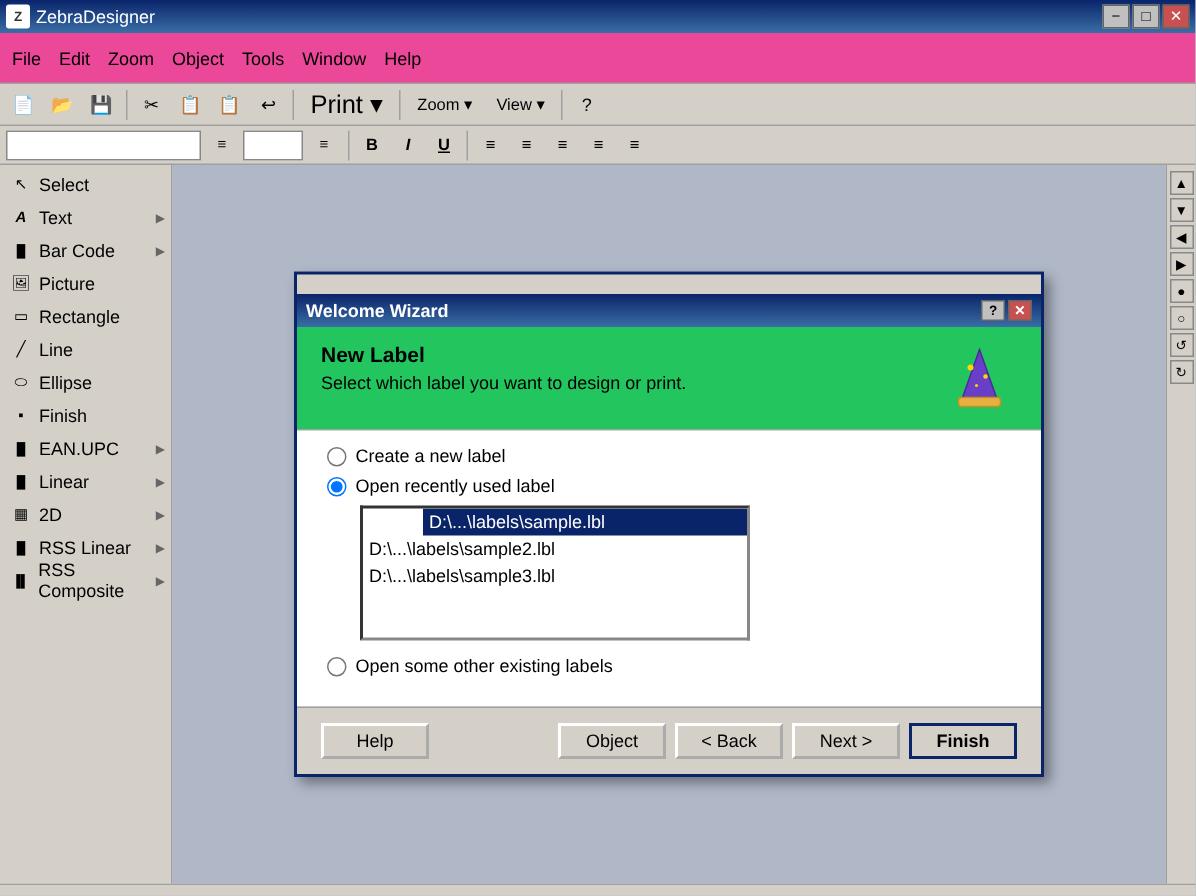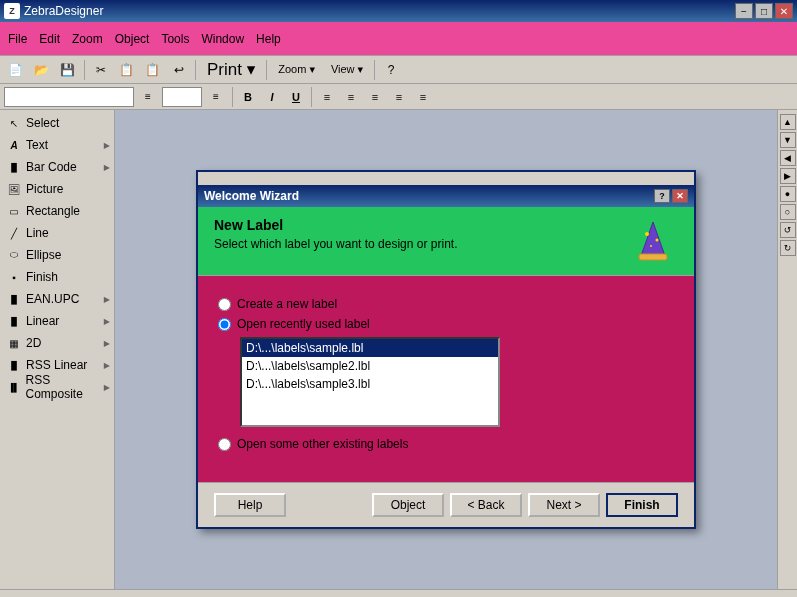--- a/index.html
+++ b/index.html
@@ -237,22 +237,22 @@
       font-weight: bold;
       margin-bottom: 4px;
     }
     .dialog-header-text p { font-size: 12px; }
     .wizard-icon {
       width: 50px; height: 50px;
       display: flex; align-items: center; justify-content: center;
     }
 
     .dialog-body {
-      padding: 21px 20px;
-      background: #be185d;
+      padding: 10px 20px;
+      background: #ffffff;
     }
 
     .radio-group { margin-bottom: 10px; }
     .radio-row {
       display: flex;
       align-items: center;
       gap: 6px;
       margin-bottom: 6px;
     }
     .radio-row input[type=radio] { cursor: pointer; }
@@ -268,20 +268,21 @@
       font-size: 12px;
     }
     .listbox-item {
       padding: 2px 4px;
       cursor: pointer;
       white-space: nowrap;
     }
     .listbox-item.selected {
       background: #0a246a;
       color: white;
+      margin-left: 40px;
     }
 
     .dialog-footer {
       display: flex;
       justify-content: flex-end;
       align-items: center;
       padding: 10px 16px;
       gap: 6px;
       border-top: 1px solid #a0a0a0;
     }

